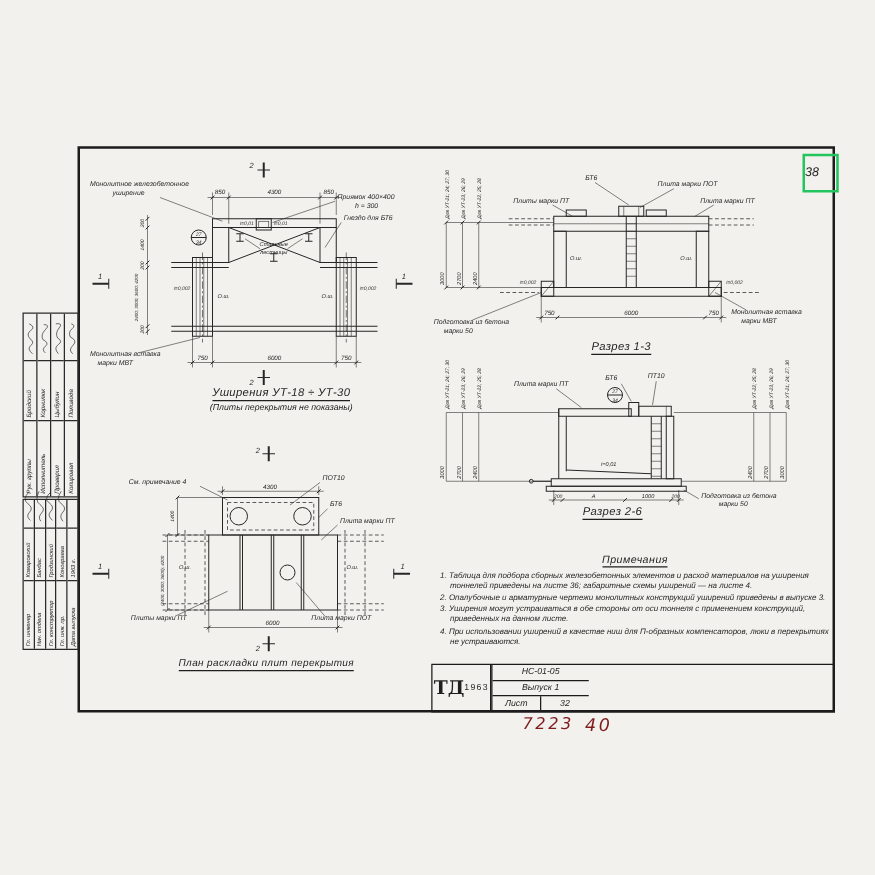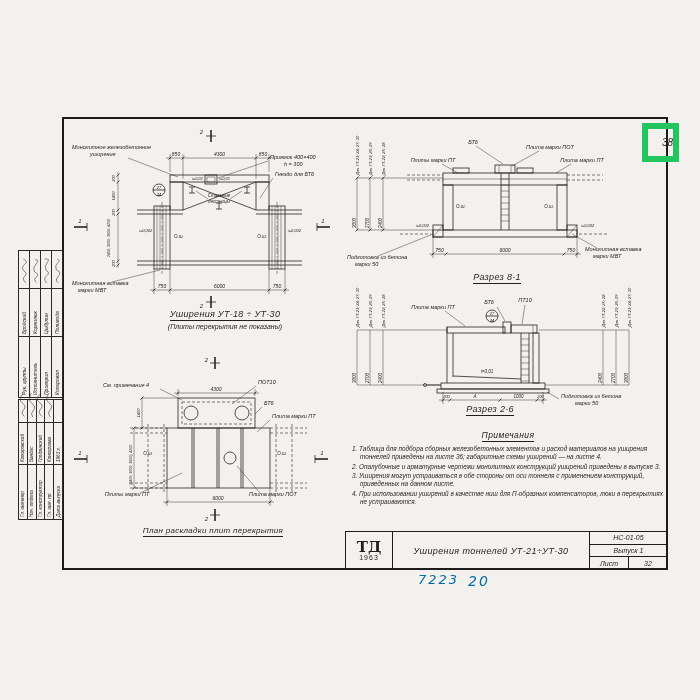--- a/index.html
+++ b/index.html
@@ -1,52 +1,52 @@
 <!DOCTYPE html>
 <html><head>
 <meta charset="utf-8">
 <style>
   html,body{margin:0;padding:0}
   body{width:700px;height:700px;position:relative;background:#f2f1ed;overflow:hidden;
        font-family:"Liberation Sans",sans-serif;color:#1f1f1f}
   .frame{position:absolute;left:62px;top:117px;width:602px;height:449px;border:2px solid #1c1c1c}
-  .corner-box{position:absolute;left:642px;top:123px;width:25px;height:27px;border:6px solid #22c55e;
-       display:flex;align-items:center;justify-content:flex-end;font:italic 10px "Liberation Sans",sans-serif}
+  .corner-box{position:absolute;left:642px;top:123px;width:25px;height:27px;border:2px solid #22c55e;
+       display:flex;align-items:center;justify-content:flex-start;font:italic 10px "Liberation Sans",sans-serif}
   svg{position:absolute;overflow:visible}
   svg line,svg path,svg rect,svg circle,svg polyline{stroke:#262626;fill:none;stroke-width:.8}
   svg .th{stroke-width:1.6}
   svg .thin{stroke-width:.45}
   svg .dash{stroke-dasharray:3 2;stroke-width:.6}
   svg .dd{stroke-dasharray:6 2 1.5 2;stroke-width:.5}
   svg text{fill:#1f1f1f;font-family:"Liberation Sans",sans-serif;font-style:italic;stroke:none}
   .f36{font-size:3.6px}.f4{font-size:4px}.f45{font-size:4.5px}.f5{font-size:5px}.f55{font-size:5.5px}.f6{font-size:6px}
   .mid{text-anchor:middle}.end{text-anchor:end}
   .dtitle{position:absolute;text-align:center;font:italic 9px "Liberation Sans",sans-serif;letter-spacing:.3px;white-space:nowrap}
   .dtitle span{border-bottom:1.2px solid #1f1f1f;padding-bottom:1px}
   .dsub{position:absolute;text-align:center;font:italic 7px "Liberation Sans",sans-serif;white-space:nowrap}
   .notes{position:absolute;left:352px;top:430px;width:312px}
-  .notes-head{width:fit-content;margin:0 auto 3px auto;font:italic 8.5px "Liberation Sans",sans-serif;
+  .notes-head{width:fit-content;margin:12px auto 3px auto;font:italic 8.5px "Liberation Sans",sans-serif;
        border-bottom:1.2px solid #1f1f1f;padding-bottom:1px;letter-spacing:.4px}
   .note-item{font:italic 6.4px "Liberation Sans",sans-serif;line-height:1.3;margin:0 0 1px 0;
        padding-left:8px;text-indent:-8px}
   .tblock{position:absolute;left:345px;top:531px;width:323px;height:39px;border:1.6px solid #1c1c1c;
        display:flex;box-sizing:border-box;background:transparent}
-  .tb-logo{width:47px;border-right:1.4px solid #1c1c1c;display:flex;flex-direction:column;
+  .tb-logo{width:47px;border-right:1.4px solid #1c1c1c;display:flex;flex-direction:row;
        align-items:center;justify-content:center;box-sizing:border-box}
   .tb-logo .lg{font:bold 15px "DejaVu Serif",serif;line-height:13px}
   .tb-logo .yr{font:7px "Liberation Sans",sans-serif;letter-spacing:1px}
   .tb-title{flex:1;display:flex;align-items:center;justify-content:center;
        font:italic 9px "Liberation Sans",sans-serif;letter-spacing:.4px}
   .tb-right{width:78px;border-left:1.4px solid #1c1c1c;display:flex;flex-direction:column;box-sizing:border-box}
   .tb-right .r{flex:1;display:flex;align-items:center;justify-content:center;
        font:italic 7px "Liberation Sans",sans-serif;border-top:1px solid #1c1c1c;box-sizing:border-box}
   .tb-right .r:first-child{border-top:none}
   .tb-right .half{flex:1;display:flex;align-items:center;justify-content:center;height:100%;box-sizing:border-box}
   .tb-right .half+.half{border-left:1px solid #1c1c1c}
-  .hw{position:absolute;font:italic 13px "DejaVu Sans",sans-serif;letter-spacing:2px;color:#0369a1}
+  .hw{position:absolute;font:italic 13px "DejaVu Sans",sans-serif;letter-spacing:2px;color:#7f1d1d}
   .mtable{position:absolute;transform-origin:0 0;transform:rotate(-90deg);
        display:flex;flex-direction:column;border:1px solid #2a2a2a;box-sizing:border-box}
   .mrow{display:flex;flex:1;border-top:.8px solid #2a2a2a;box-sizing:border-box}
   .mrow:first-child{border-top:none}
   .mcell{box-sizing:border-box;border-left:.8px solid #2a2a2a;overflow:hidden;white-space:nowrap;
        display:flex;align-items:center;padding:0 2px;font:italic 5px "Liberation Sans",sans-serif}
   .mcell:first-child{border-left:none}
   .mt-top .c-role{width:60px}.mt-top .c-name{width:48px}.mt-top .c-sig{flex:1}
   .mt-bot .c-role{width:54px}.mt-bot .c-name{width:42px}.mt-bot .c-sig{flex:1}
   .mt-bot .mcell{font-size:4.6px}
@@ -274,21 +274,21 @@
     <text class="f55 mid" x="205" y="31">Плита марки ПОТ</text>
     <text class="f55 mid" x="88" y="44">Плиты марки ПТ</text>
     <text class="f55 mid" x="237" y="44">Плита марки ПТ</text>
     <text class="f55" x="2" y="141">Подготовка из бетона</text>
     <text class="f55" x="10" y="148">марки 50</text>
     <text class="f55" x="240" y="133">Монолитная вставка</text>
     <text class="f55" x="248" y="140">марки МВТ</text>
   </g>
 </svg>
 <div class="dtitle" style="left:447px;top:272px;width:100px">
-  <span>Разрез 8-1</span>
+  <span>Разрез 1-3</span>
 </div>
 
 <svg style="left:345px;top:280px" width="323" height="135" viewBox="0 0 323 135">
   <g>
 
     <line class="thin" x1="12" y1="50" x2="12" y2="105"></line>
       <line class="thin" x1="25" y1="50" x2="25" y2="105"></line>
     <line class="thin" x1="38" y1="50" x2="38" y2="105"></line>
     <text class="f4" x="14" y="47" transform="rotate(-90 14 47)">Для УТ-21; 24; 27; 30</text>
     <text class="f4" x="27" y="47" transform="rotate(-90 27 47)">Для УТ-23; 26; 29</text>
@@ -468,32 +468,31 @@
   <div class="note-item">2. Опалубочные и арматурные чертежи монолитных конструкций уширений приведены в выпуске 3.</div>
   <div class="note-item">3. Уширения могут устраиваться в обе стороны от оси тоннеля с применением конструкций, приведенных на данном листе.</div>
   <div class="note-item">4. При использовании уширений в качестве ниш для П-образных компенсаторов, люки в перекрытиях не устраиваются.</div>
 </div>
 
 <div class="tblock">
   <div class="tb-logo">
     <div class="lg">ТД</div>
     <div class="yr">1963</div>
   </div>
-  <div class="tb-title">Уширения тоннелей УТ-21÷УТ-30</div>
   <div class="tb-right">
     <div class="r">НС-01-05</div>
     <div class="r">Выпуск 1</div>
     <div class="r">
       <div class="half">Лист</div>
       <div class="half">32</div>
     </div>
   </div>
 </div>
 <span class="hw" style="left:418px;top:572px">7223</span>
-<span class="hw" style="left:468px;top:573px;font-size:14px">20</span>
+<span class="hw" style="left:468px;top:573px;font-size:14px">40</span>
 
 <div class="mtable mt-top" style="left:18px;top:398px;width:148px;height:45px">
   <div class="mrow">
     <div class="mcell c-role">Рук. группы</div>
     <div class="mcell c-name">Бродский</div>
     <div class="mcell c-sig">
         <svg class="sigmark" viewBox="0 0 40 12">
           <path d="M2 9 Q8 2 12 7 T20 6 Q26 1 30 7 T38 5" stroke-width="1"></path>
         </svg>
       </div>

